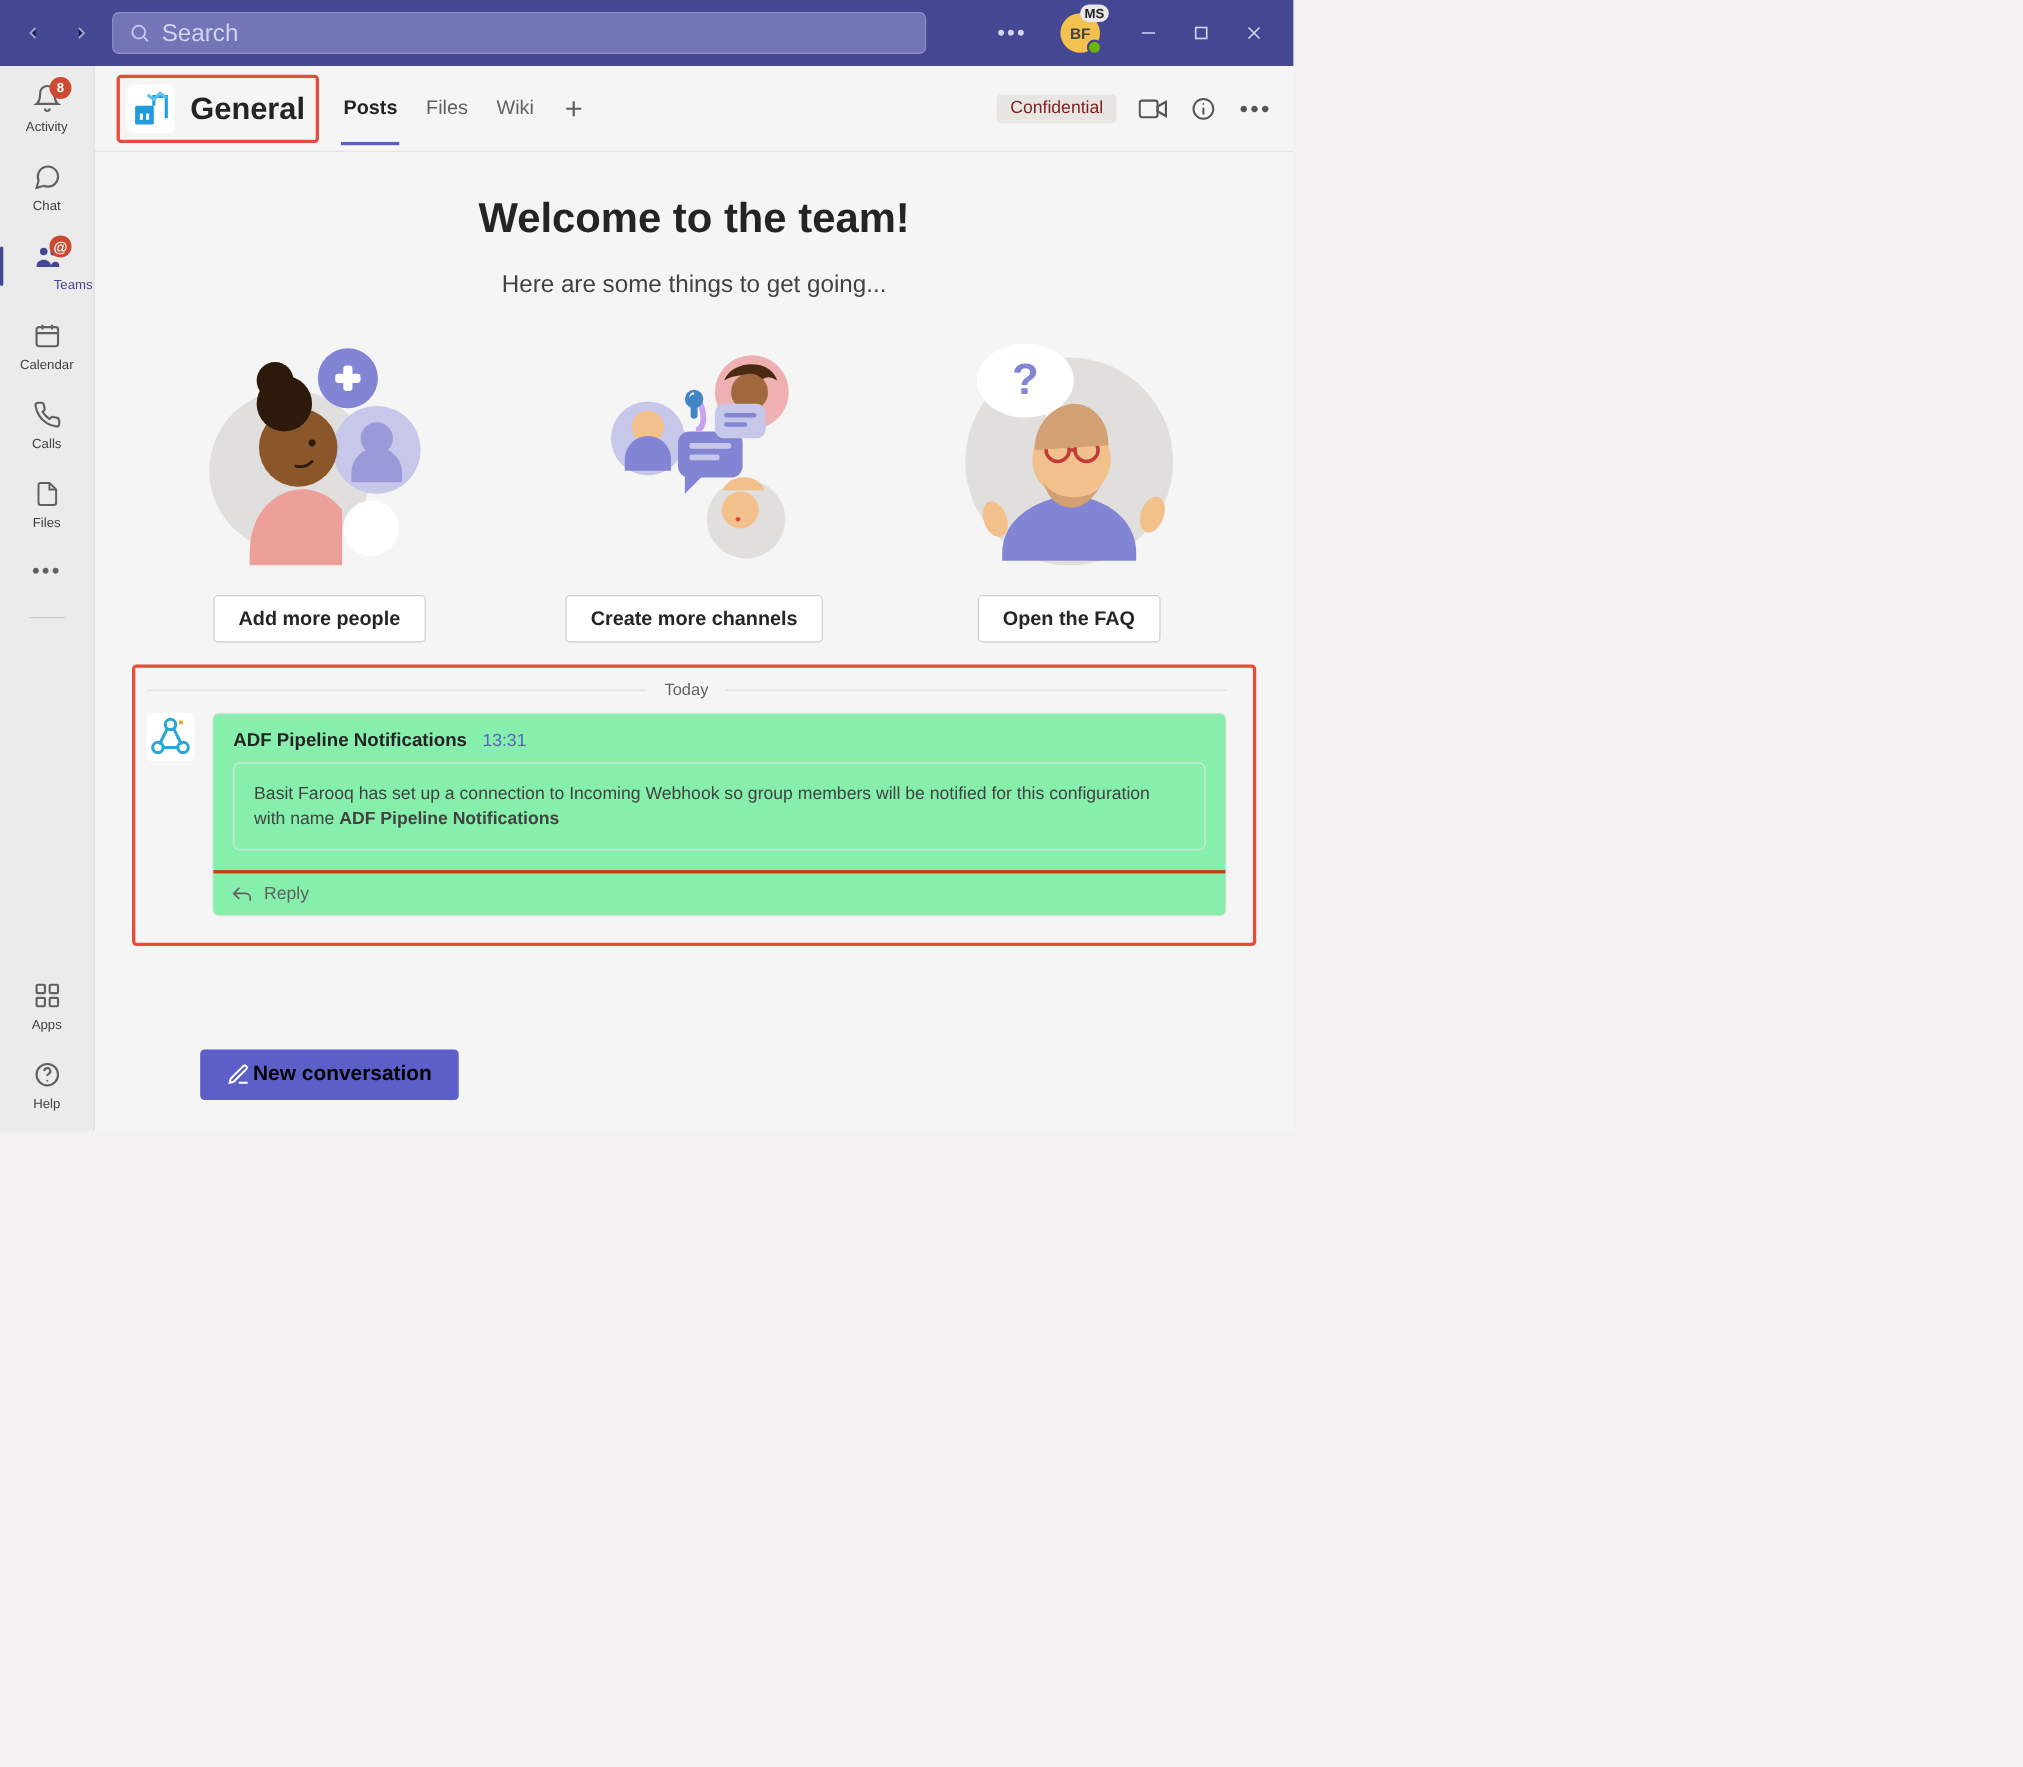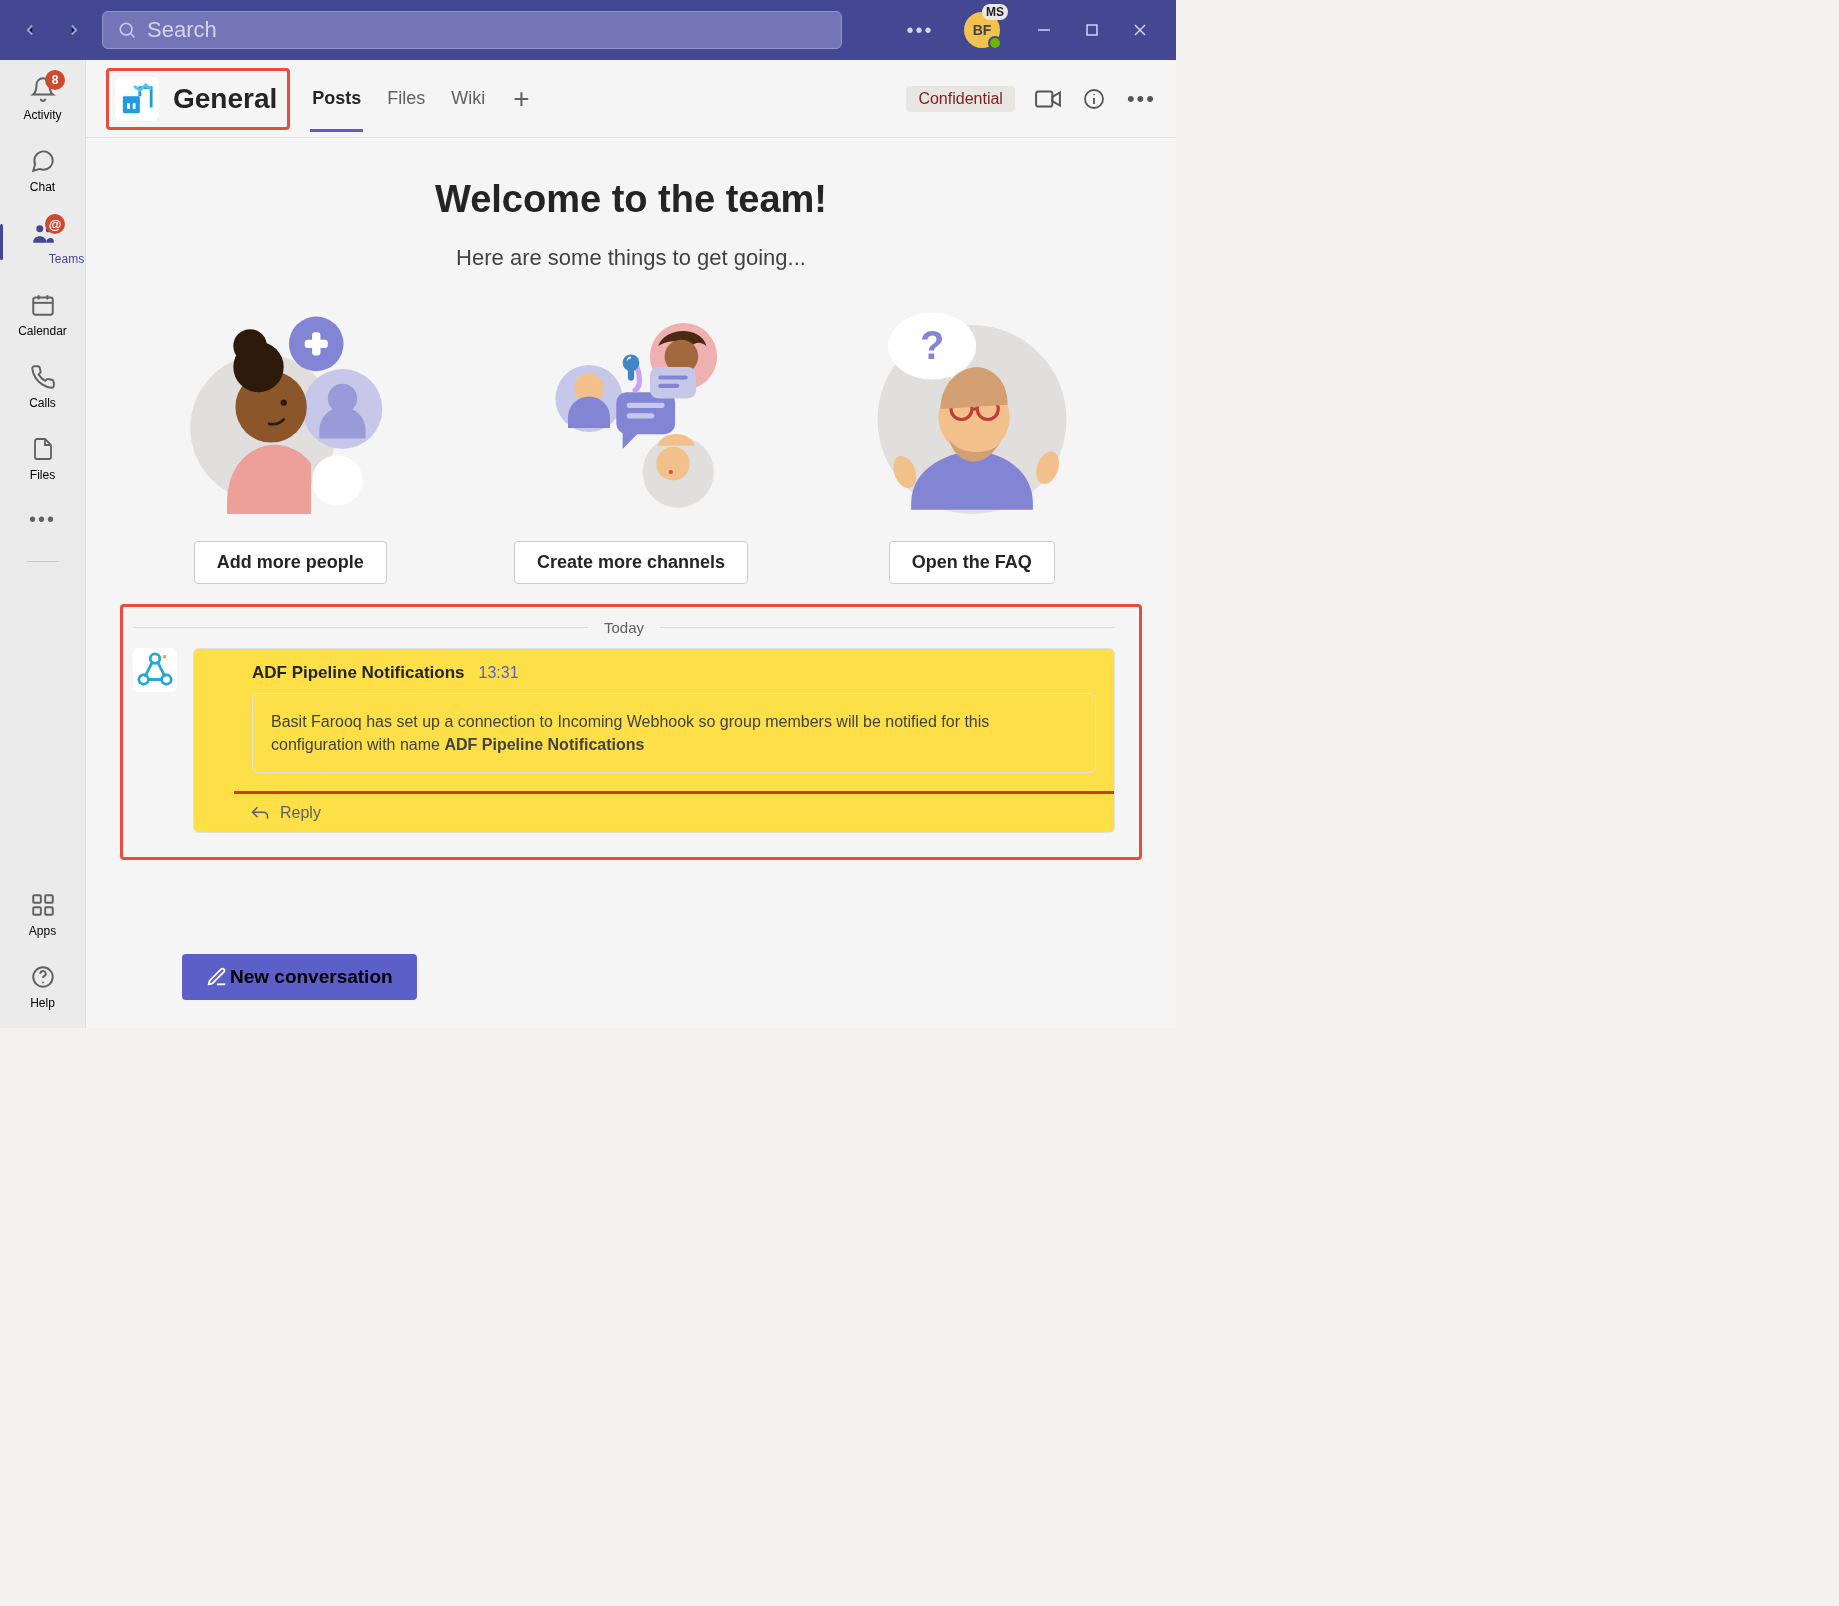--- a/index.html
+++ b/index.html
@@ -48,21 +48,21 @@
     padding-top: 14px; gap: 24px; position:relative; border-right:1px solid #ddd;
   }
   .rail-item { position:relative; width:100%; display:flex; flex-direction:column; align-items:center; gap:4px; cursor:pointer;}
   .rail-item .icon { width:30px; height:30px; display:flex; align-items:center; justify-content:center;}
   .rail-item .icon svg { stroke:#616161; fill:none;}
   .rail-item.active .icon svg { stroke:#444791; fill:#444791;}
   .rail-item.active .lbl { color:#444791;margin-left:48px; }
   .rail-item.active::before {
     content:""; position:absolute; left:0; top:6px; bottom:6px; width:3px; background:#444791; border-radius:2px;
   }
-  .rail-item .lbl { font-size:12px; color:#000000;}
+  .rail-item .lbl { font-size:12px; color:#404040;}
   .rail-item .badge {
     position:absolute; top:-4px; right:20px; min-width:20px; height:20px; border-radius:10px; background:#cc4a31;
     color:#fff; font-size:12px; font-weight:700; display:flex; align-items:center; justify-content:center;
   }
   .rail-item .at-badge {
     position:absolute; top:-4px; right:20px; width:20px; height:20px; border-radius:50%; background:#cc4a31;
     color:#fff; font-size:13px; font-weight:700; display:flex; align-items:center; justify-content:center;
   }
   .rail-more { font-size:20px; letter-spacing:2px; color:#616161; cursor:pointer; margin-top:2px;}
   .rail-divider { width:32px; height:1px; background:#c8c8c8; margin-top:6px;}
@@ -112,21 +112,21 @@
   .msg-highlight { border:3px solid #e84c3d; border-radius:4px; padding:8px 24px 24px 10px; margin-top:20px;}
   .date-divider { display:flex; align-items:center; gap:16px; margin:4px 0 12px;}
   .date-divider .line { flex:1; height:1px; background:#ddd;}
   .date-divider .lbl { font-size:15px; color:#616161;}
 
   .msg-row { display:flex; gap:16px; align-items:flex-start;}
   .bot-avatar {
     width:44px; height:44px; border-radius:6px; background:#fff;
     display:flex; align-items:center; justify-content:center;
   }
-  .msg-block { flex:1; background:#fde047; border:1px solid #e1e1e1; border-radius:6px;padding-left:40px;}
+  .msg-block { flex:1; background:#86efac; border:1px solid #e1e1e1; border-radius:6px;}
   .msg-head { display:flex; gap:14px; align-items:baseline; padding:14px 18px 10px;}
   .msg-author { font-size:17px; font-weight:700; color:#242424;}
   .msg-time { font-size:16px; color:#5b5fc7;}
   .msg-body-outer { padding:0 18px 18px;}
   .msg-body {
     border:1px solid #e1e1e1; border-radius:6px; padding:16px 18px;
     font-size:16px; color:#424242; line-height:1.45;
   }
   .msg-body b { font-weight:700;}
   .reply-row {

